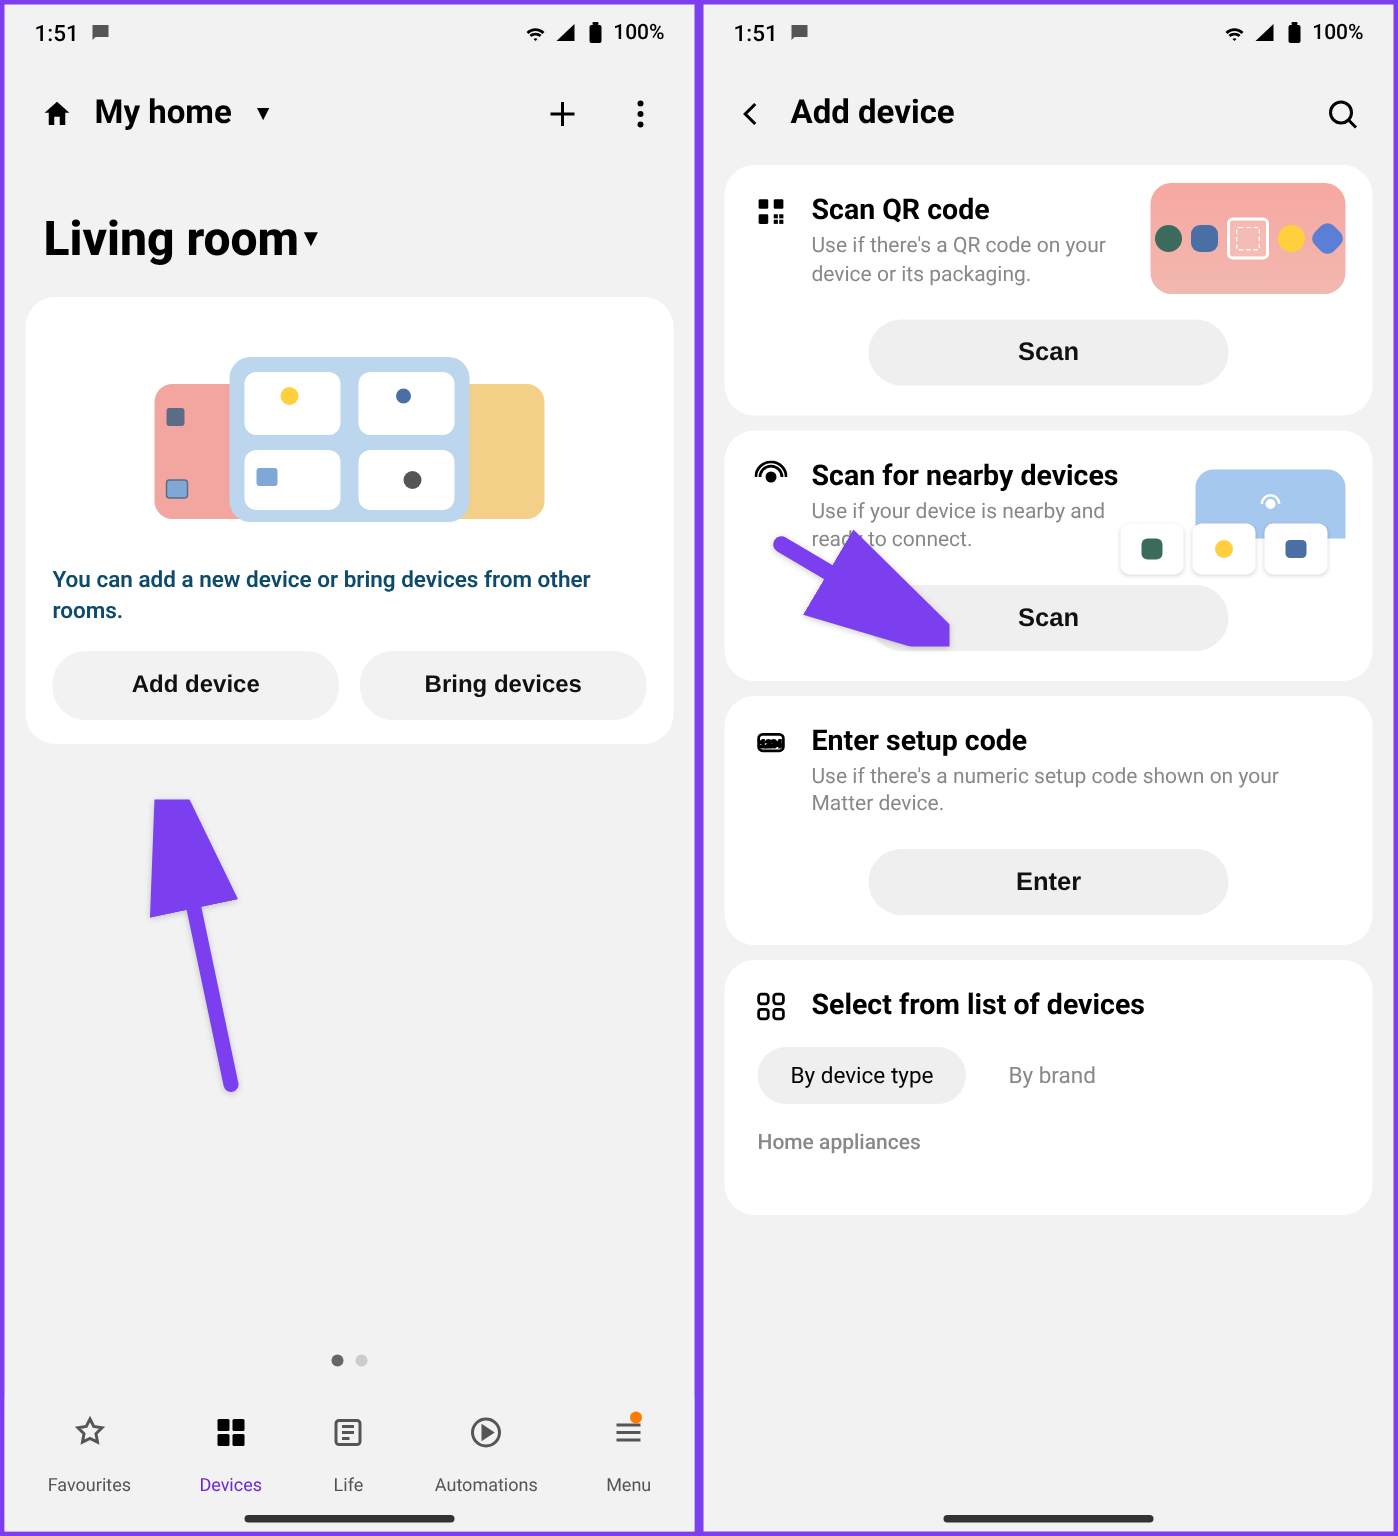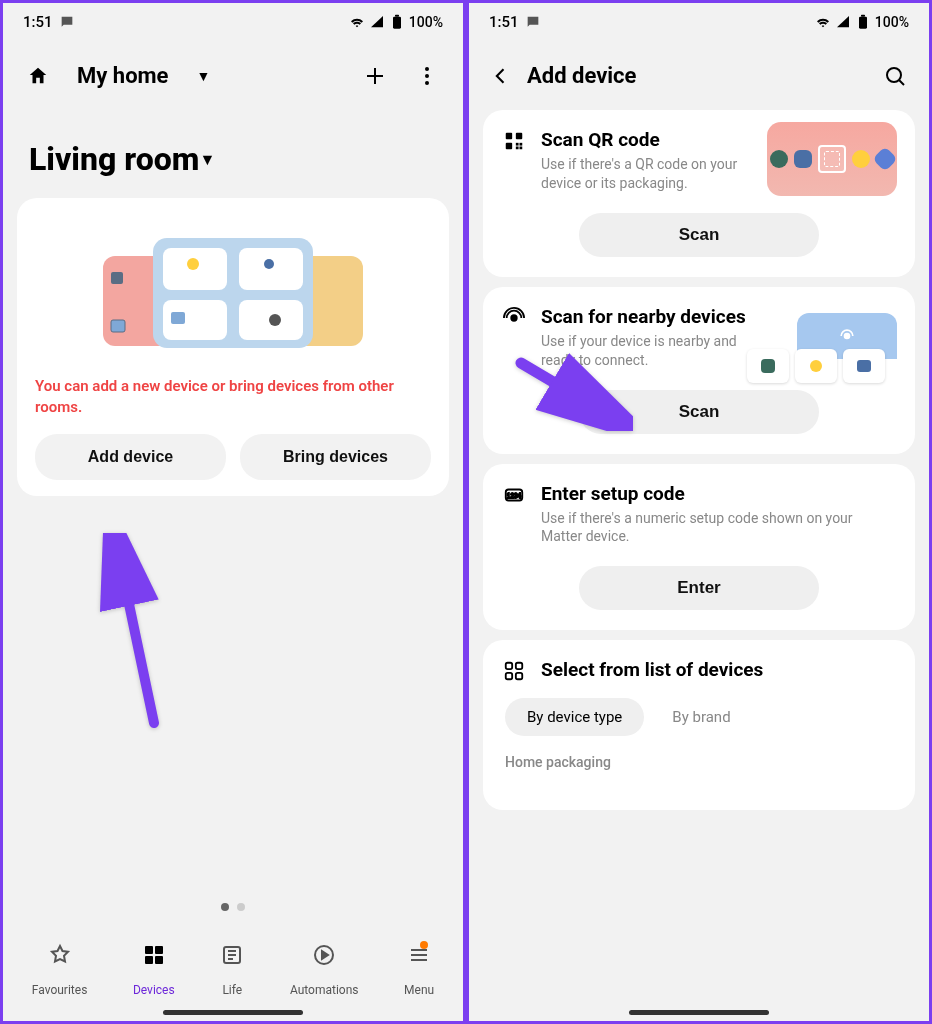--- a/index.html
+++ b/index.html
@@ -30,21 +30,21 @@
   .status-left { display:flex; align-items:center; gap:6px; }
   .status-right { display:flex; align-items:flex-start; gap:4px; font-size:14px; }
   .status-right svg { width:16px; height:16px; }
   .chat-ic { width:16px; height:16px; }
 
   
   .topbar {
     display:flex; align-items:center; justify-content:space-between;
     padding: 26px 24px 18px;
   }
-  .home-sel { display:flex; align-items:center; gap:28px; font-size:22px; font-weight:700; }
+  .home-sel { display:flex; align-items:center; gap:14px; font-size:22px; font-weight:700; }
   .home-sel .tri { font-size:14px; }
   .topbar-actions { display:flex; align-items:center; gap:28px; }
   .topbar-actions svg { width:24px; height:24px; }
 
   .room-title {
     padding: 34px 26px 20px;
     font-size: 32px;
     font-weight: 800;
     display:flex; align-items:center; 
   }
@@ -52,21 +52,21 @@
 
   .card {
     background:#fff; border-radius:20px; margin:0 14px 16px;
     padding:22px 18px 16px;
   }
   .illus {
     display:flex; justify-content:center; margin-bottom:16px;
   }
   .illus svg { width:280px; height:140px; }
 
-  .hint { font-size:15px; font-weight:600; color:#ef4444; line-height:1.4; margin-bottom:16px; }
+  .hint { font-size:15px; font-weight:600; color:#0c4a6e; line-height:1.4; margin-bottom:16px; }
 
   .btn-row { display:flex; gap:14px; }
   .btn {
     flex:1; background:#f2f2f2; border:none; border-radius:22px;
     padding:14px 0; font-size:16px; font-weight:600; color:#111;
   }
 
   .dots { display:flex; justify-content:center; gap:8px; position:absolute; bottom:110px; left:0; right:0; }
   .dot { width:8px; height:8px; border-radius:50%; background:#ccc; }
   .dot.active { background:#666; }
@@ -393,17 +393,17 @@
             <rect x="3" y="14" width="7" height="7" rx="2"></rect>
             <rect x="14" y="14" width="7" height="7" rx="2"></rect>
           </svg>
       </div>
       <div class="sec-title">Select from list of devices</div>
     </div>
     <div class="filter-row">
       <div class="filter-pill">By device type</div>
       <div class="filter-plain">By brand</div>
     </div>
-    <div class="cat-label">Home packaging</div>
+    <div class="cat-label">Home appliances</div>
   </div>
 
   <div class="home-indicator"></div>
 </div>
 
 </body></html>

